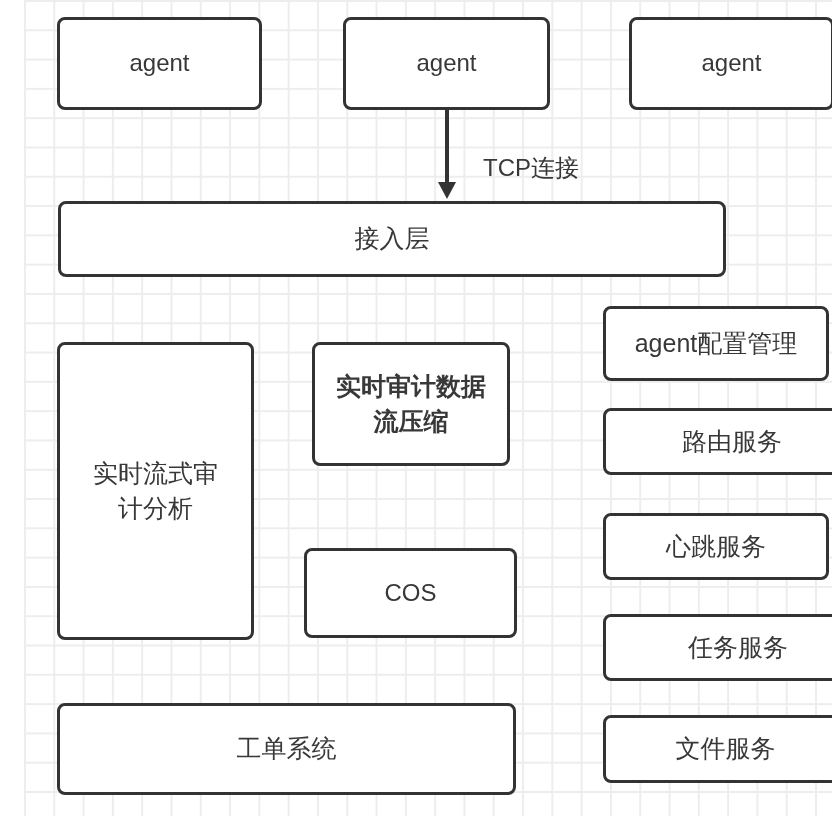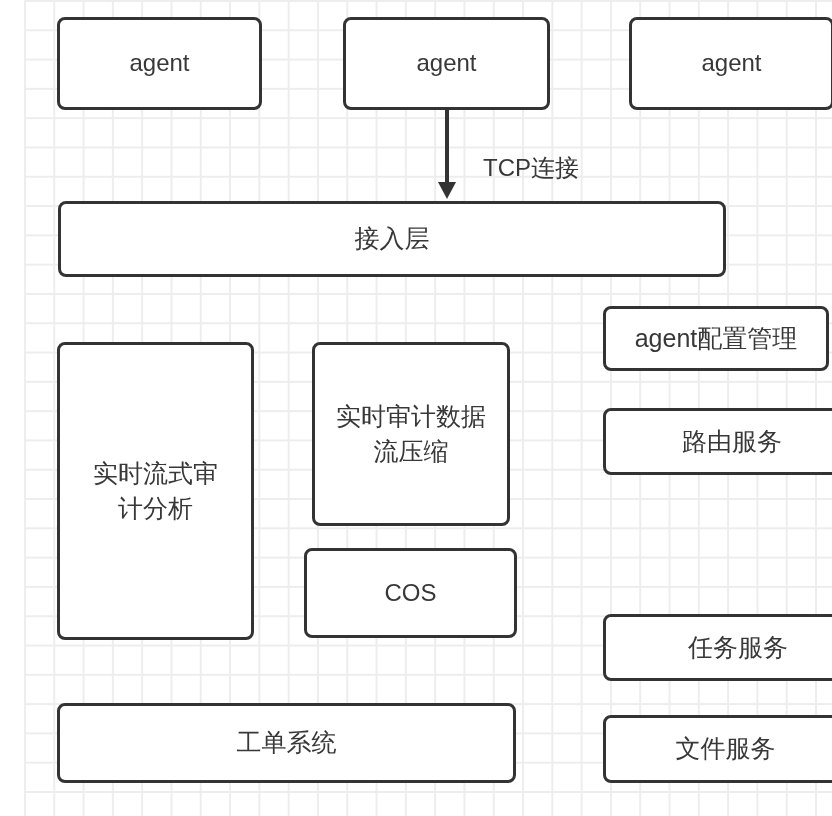--- a/index.html
+++ b/index.html
@@ -34,28 +34,28 @@
     justify-content: center;
     text-align: center;
   }
   .cjk { font-size: 25px; }
 
   .n-agent1   { left: 33px;  top: 17px;  width: 205px; height: 93px; }
   .n-agent2   { left: 319px; top: 17px;  width: 207px; height: 93px; }
   .n-agent3   { left: 605px; top: 17px;  width: 205px; height: 93px; }
   .n-access   { left: 34px;  top: 201px; width: 668px; height: 76px; }
   .n-stream   { left: 33px;  top: 342px; width: 197px; height: 298px; padding: 8px 26px; }
-  .n-compress { left: 288px; top: 342px; width: 198px; height: 184px; padding: 0 20px; }
+  .n-compress { left: 288px; top: 342px; width: 198px; height: 124px; padding: 0 20px; font-weight: bold; }
   .n-cos      { left: 280px; top: 548px; width: 213px; height: 90px; text-align: right; }
-  .n-config   { left: 579px; top: 306px; width: 226px; height: 65px; }
+  .n-config   { left: 579px; top: 306px; width: 226px; height: 75px; }
   .n-route    { left: 579px; top: 408px; width: 258px; height: 67px; }
   .n-heart    { left: 579px; top: 513px; width: 226px; height: 67px; }
   .n-task     { left: 579px; top: 614px; width: 270px; height: 67px; }
   .n-file     { left: 579px; top: 715px; width: 245px; height: 68px; }
-  .n-ticket   { left: 33px;  top: 703px; width: 459px; height: 80px; }
+  .n-ticket   { left: 33px;  top: 703px; width: 459px; height: 92px; }
 
   .edge-line {
     position: absolute;
     left: 421px;
     top: 110px;
     width: 4px;
     height: 74px;
     background: #333333;
   }
   .edge-arrowhead {
@@ -91,18 +91,19 @@
   <div class="edge-label">TCP连接</div>
 
   <div class="node cjk n-access">接入层</div>
 
   <div class="node cjk n-stream">实时流式审计分析</div>
   <div class="node cjk n-compress">实时审计数据流压缩</div>
   <div class="node n-cos">COS</div>
 
   <div class="node cjk n-config">agent配置管理</div>
   <div class="node cjk n-route">路由服务</div>
+  <div class="node cjk n-heart">心跳服务</div>
   <div class="node cjk n-task">任务服务</div>
   <div class="node cjk n-file">文件服务</div>
 
   <div class="node cjk n-ticket">工单系统</div>
 
 </div>
 
 </body></html>

